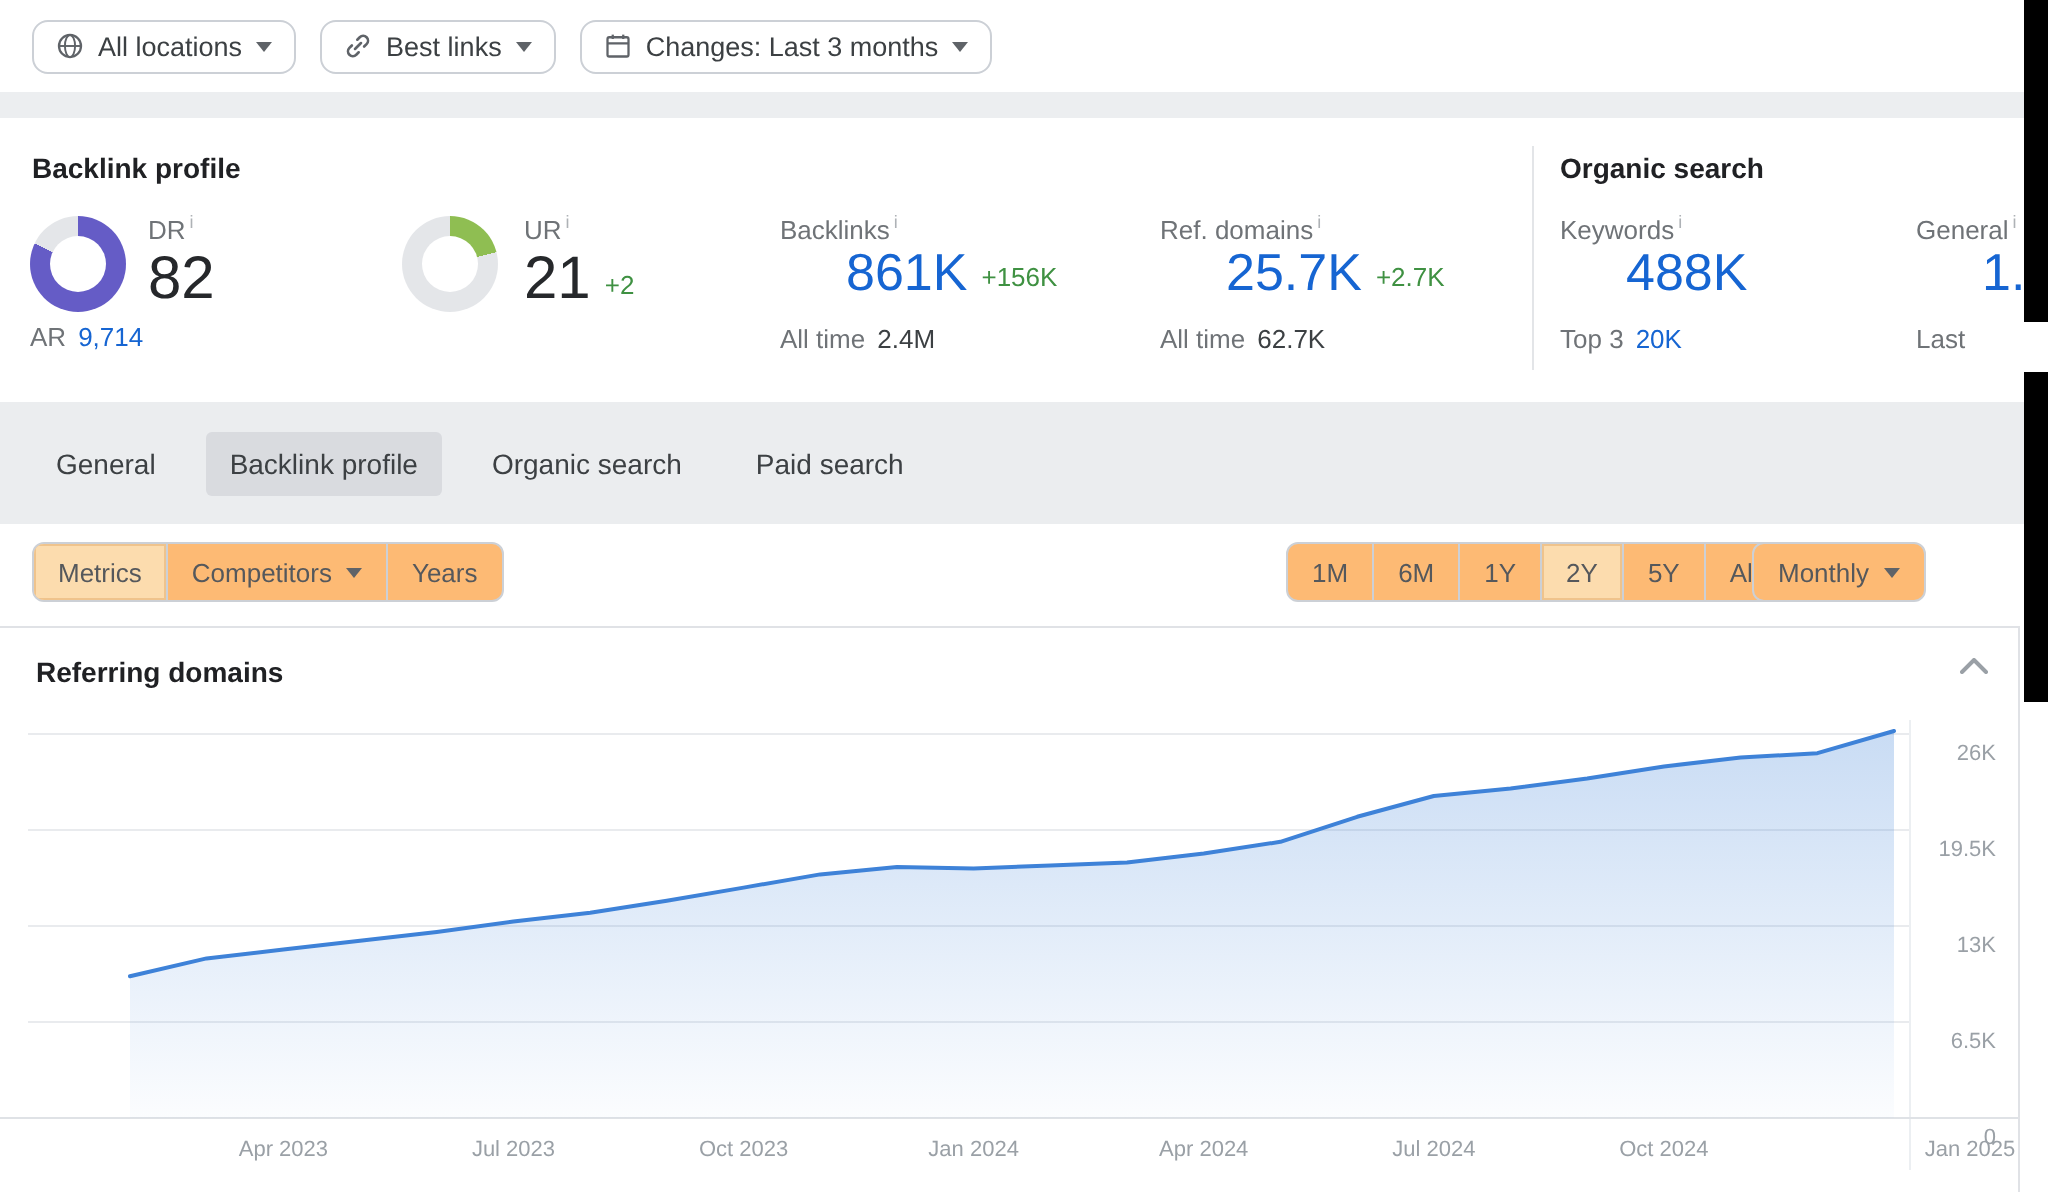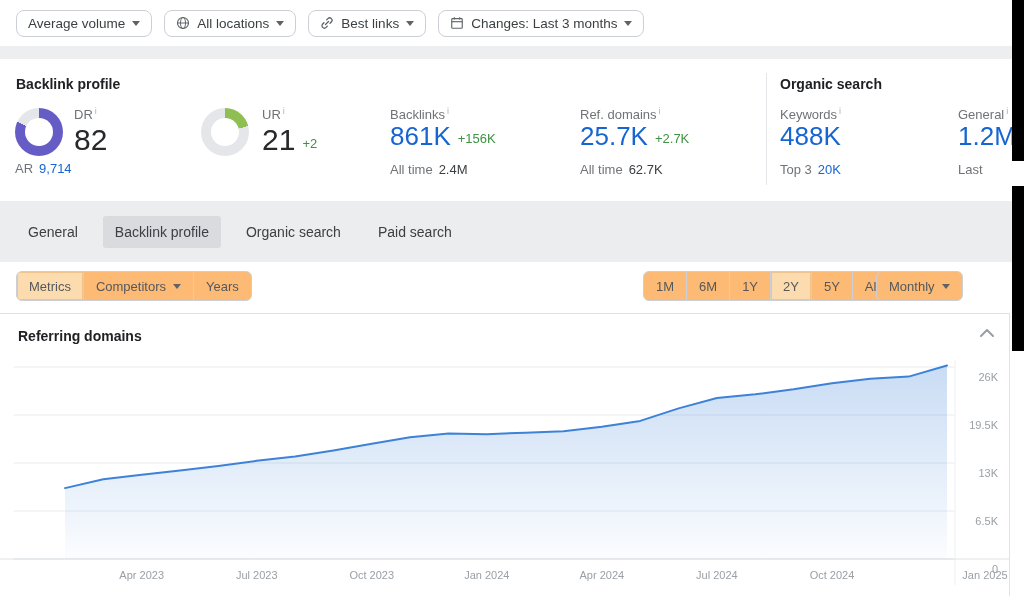--- a/index.html
+++ b/index.html
@@ -14,21 +14,21 @@
   .caret { width:0; height:0; border-left:4px solid transparent; border-right:4px solid transparent;
            border-top:5px solid #5f6368; margin-top:1px; }
   .gray-band { position:absolute; top:46px; left:0; width:100%; height:13px; background:#eceef0; }
 
   
   .stats-card { position:absolute; top:59px; left:0; width:100%; height:142px; background:#fff; }
   .sec-title { position:absolute; font-size:14px; font-weight:bold; color:#202124; }
   .stat-label { position:absolute; font-size:13px; color:#6f7377; white-space:nowrap; }
   .sup-i { font-size:9px; color:#aeb2b6; vertical-align:super; margin-left:2px; }
   .big-dark { position:absolute; font-size:30px; color:#26282b; line-height:1; white-space:nowrap; }
-  .big-blue { position:absolute; font-size:26px; color:#1665d2; line-height:1; white-space:nowrap; cursor:pointer; }
+  .big-blue { position:absolute; font-size:26px; color:#1665d2; line-height:1; white-space:nowrap; cursor:pointer;margin-left:33px; }
   .delta { font-size:13px; color:#3f9142; margin-left:7px; vertical-align:2px; }
   .sub-row { position:absolute; font-size:13px; color:#6f7377; white-space:nowrap; }
   .sub-row .lnk { color:#1665d2; margin-left:6px; cursor:pointer; }
   .sub-row .val { color:#3c4043; margin-left:6px; }
   .donut { position:absolute; width:48px; height:48px; border-radius:50%; }
   .donut::after { content:""; position:absolute; inset:10px; background:#fff; border-radius:50%; }
   .vdiv { position:absolute; left:766px; top:14px; height:112px; border-left:1px solid #e3e5e8; }
 
   
   .tabbar { position:absolute; top:201px; left:0; width:100%; height:61px; background:#ebedef;
@@ -60,24 +60,20 @@
   
   .bar1 { position:absolute; right:0; top:0; width:12px; height:161px; background:#000; }
   .bar2 { position:absolute; right:0; top:186px; width:12px; height:165px; background:#000; }
 </style>
 </head>
 <body>
 
 <div class="screen">
 
   <div class="toolbar">
-    <div class="tbtn">
-      <span>Average volume</span>
-      <span class="caret"></span>
-    </div>
     <div class="tbtn">
       <span>
           <svg width="14" height="14" viewBox="0 0 16 16" style="display:block">
             <circle cx="8" cy="8" r="6.3" fill="none" stroke="#5f6368" stroke-width="1.3"></circle>
             <ellipse cx="8" cy="8" rx="2.9" ry="6.3" fill="none" stroke="#5f6368" stroke-width="1.1"></ellipse>
             <line x1="1.7" y1="8" x2="14.3" y2="8" stroke="#5f6368" stroke-width="1.1"></line>
           </svg>
         </span>
       <span>All locations</span>
       <span class="caret"></span>

